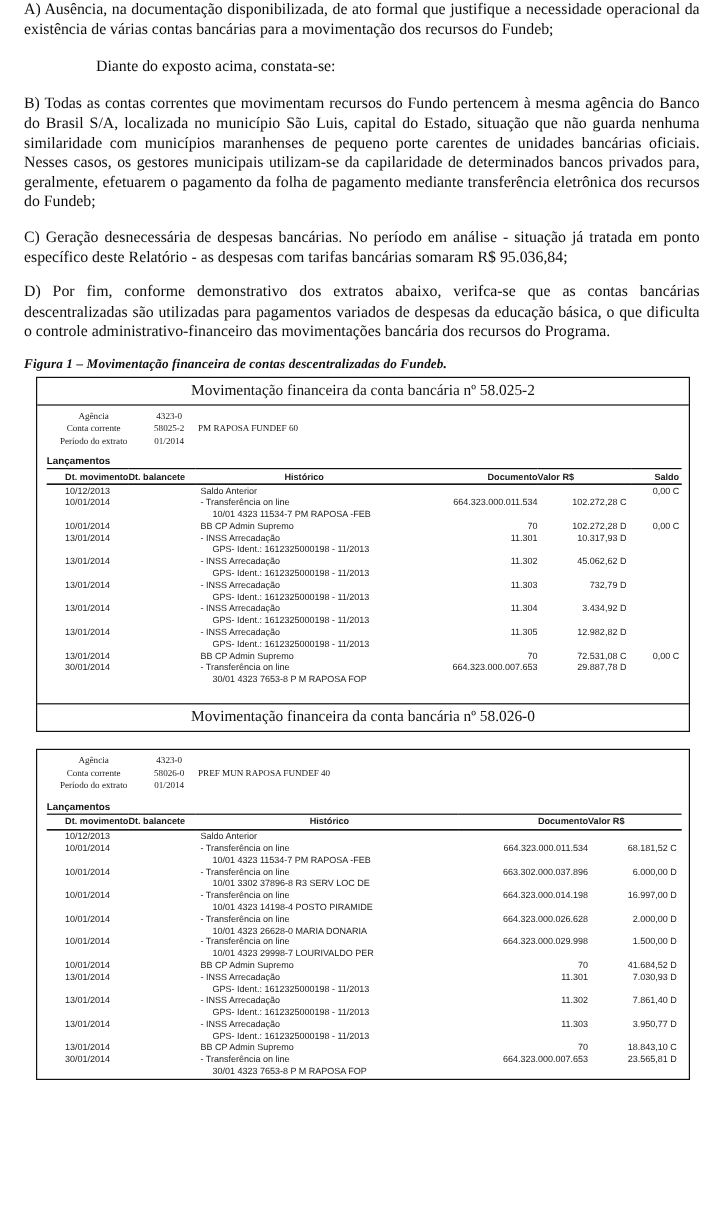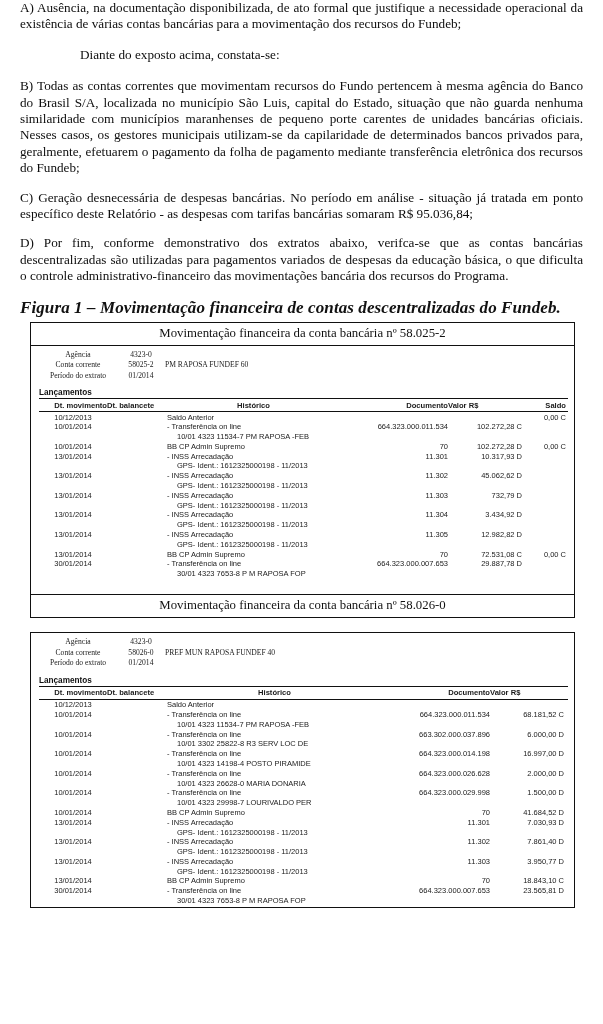--- a/index.html
+++ b/index.html
@@ -35,21 +35,21 @@
     hyphens: none;
   }
   p.para.first {
     text-indent: 60px;
     margin-top: 14px;
     margin-bottom: 15px;
   }
   .fig-caption {
     font-family: "Liberation Serif", serif;
     font-style: italic;
-    font-size: 17px;
+    font-size: 11px;
     font-weight: bold;
     margin: 2px 0 4px 20px;
     color: #111;
     letter-spacing: 0.1px;
   }
 
   
   .stmt-outer {
     margin: 0 28px 0 30px;
     border: 1px solid #111;
@@ -392,21 +392,21 @@
             <tr>
               <td class="c-dtmov">10/01/2014</td>
               <td class="c-dtbal"></td>
               <td class="c-hist hist-dash">- Transferência on line</td>
               <td class="c-doc">663.302.000.037.896</td>
               <td class="c-val">6.000,00 D</td>
             </tr>
             <tr class="subline">
               <td class="c-dtmov"></td>
               <td class="c-dtbal"></td>
-              <td class="c-hist sub-ind">10/01 3302 25822-8 R3 SERV LOC DE</td>
+              <td class="c-hist sub-ind">10/01 3302 37896-8 R3 SERV LOC DE</td>
               <td class="c-doc"></td>
               <td class="c-val"></td>
             </tr>
             <tr>
               <td class="c-dtmov">10/01/2014</td>
               <td class="c-dtbal"></td>
               <td class="c-hist hist-dash">- Transferência on line</td>
               <td class="c-doc">664.323.000.014.198</td>
               <td class="c-val">16.997,00 D</td>
             </tr>

